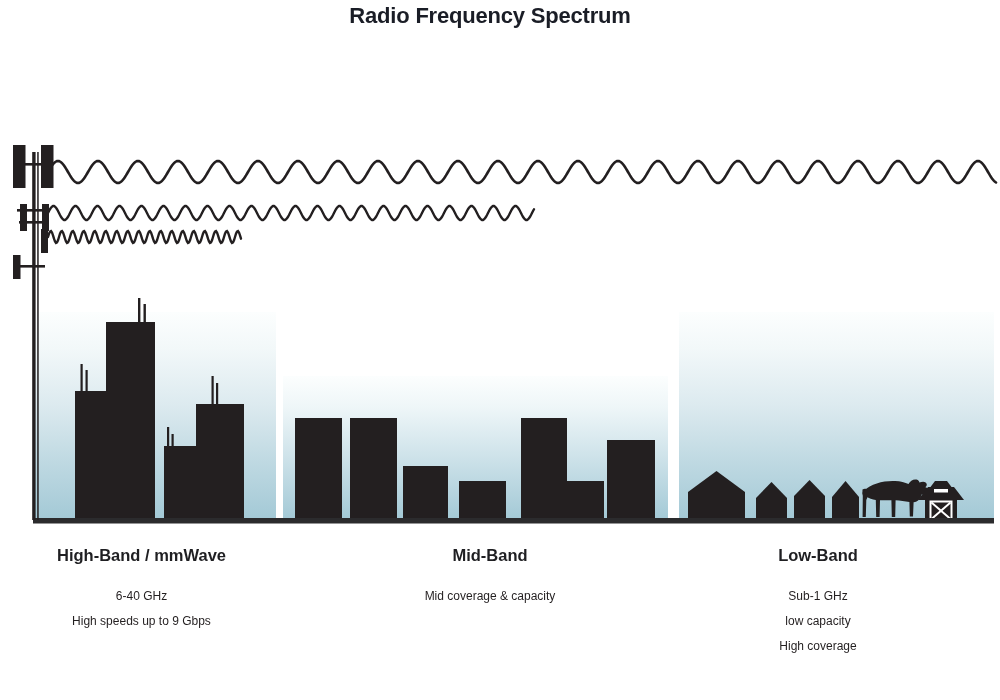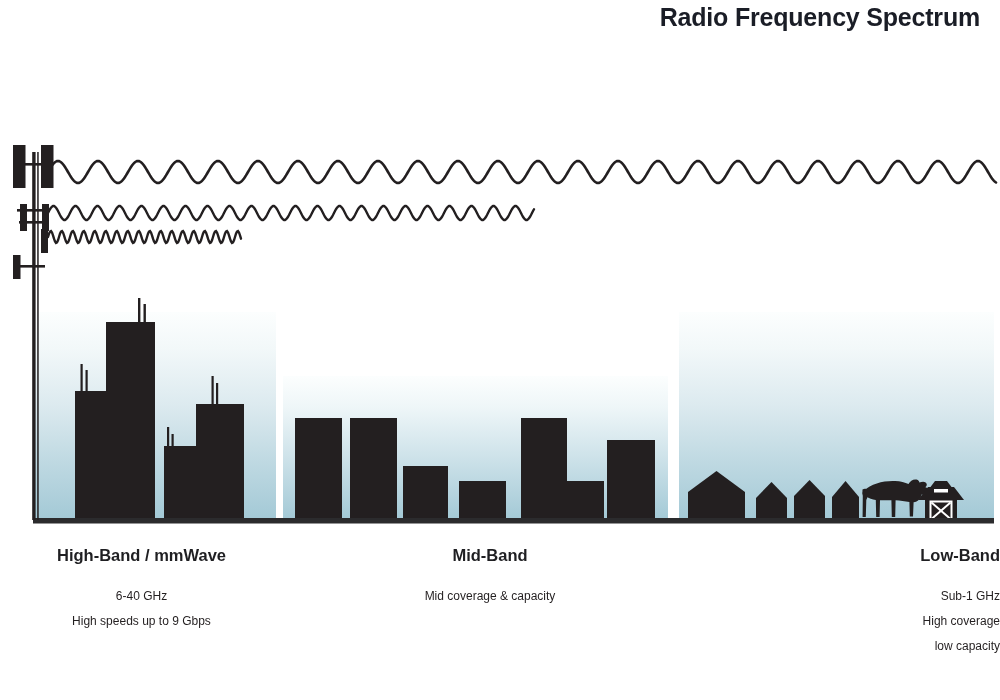--- a/index.html
+++ b/index.html
@@ -8,22 +8,22 @@
     background:#ffffff;
     font-family:"Liberation Sans","DejaVu Sans",sans-serif;
     overflow:hidden;
     position:relative;
   }
   #stage{position:absolute;left:0;top:0;width:1000px;height:700px;}
 
   
   .title{
     position:absolute;left:0;top:3px;width:980px;
-    text-align:right;
-    font-size:25px;font-weight:bold;
+    text-align:center;
+    font-size:22px;font-weight:bold;
     letter-spacing:-0.2px;
     color:#1a1d26;
     white-space:nowrap;
   }
 
   
   #art{position:absolute;left:0;top:0;width:1000px;height:700px;}
 
   
   .captions{position:absolute;left:0;top:545px;width:1000px;height:155px;}
@@ -33,21 +33,21 @@
     white-space:nowrap;line-height:20px;
   }
   .col-body{
     margin-top:19px;
     font-size:12px;font-weight:normal;color:#231f20;
     line-height:25px;
     white-space:nowrap;
   }
   .c1{left:0;width:283px;text-align:center;}
   .c2{left:340px;width:300px;}
-  .c3{left:700px;width:300px;text-align:right;}
+  .c3{left:668px;width:300px;}
 </style>
 </head>
 <body>
 
 <div id="stage">
 
   <div class="title">Radio Frequency Spectrum</div>
 
   <svg id="art" viewBox="0 0 1000 700">
     <defs>
@@ -198,19 +198,19 @@
       <div class="col-head">Mid-Band</div>
       <div class="col-body">
         <div>Mid coverage &amp; capacity</div>
       </div>
     </div>
 
     <div class="col c3">
       <div class="col-head">Low-Band</div>
       <div class="col-body">
         <div>Sub-1 GHz</div>
+        <div>low capacity</div>
         <div>High coverage</div>
-        <div>low capacity</div>
       </div>
     </div>
 
   </div>
 </div>
 
 </body></html>

